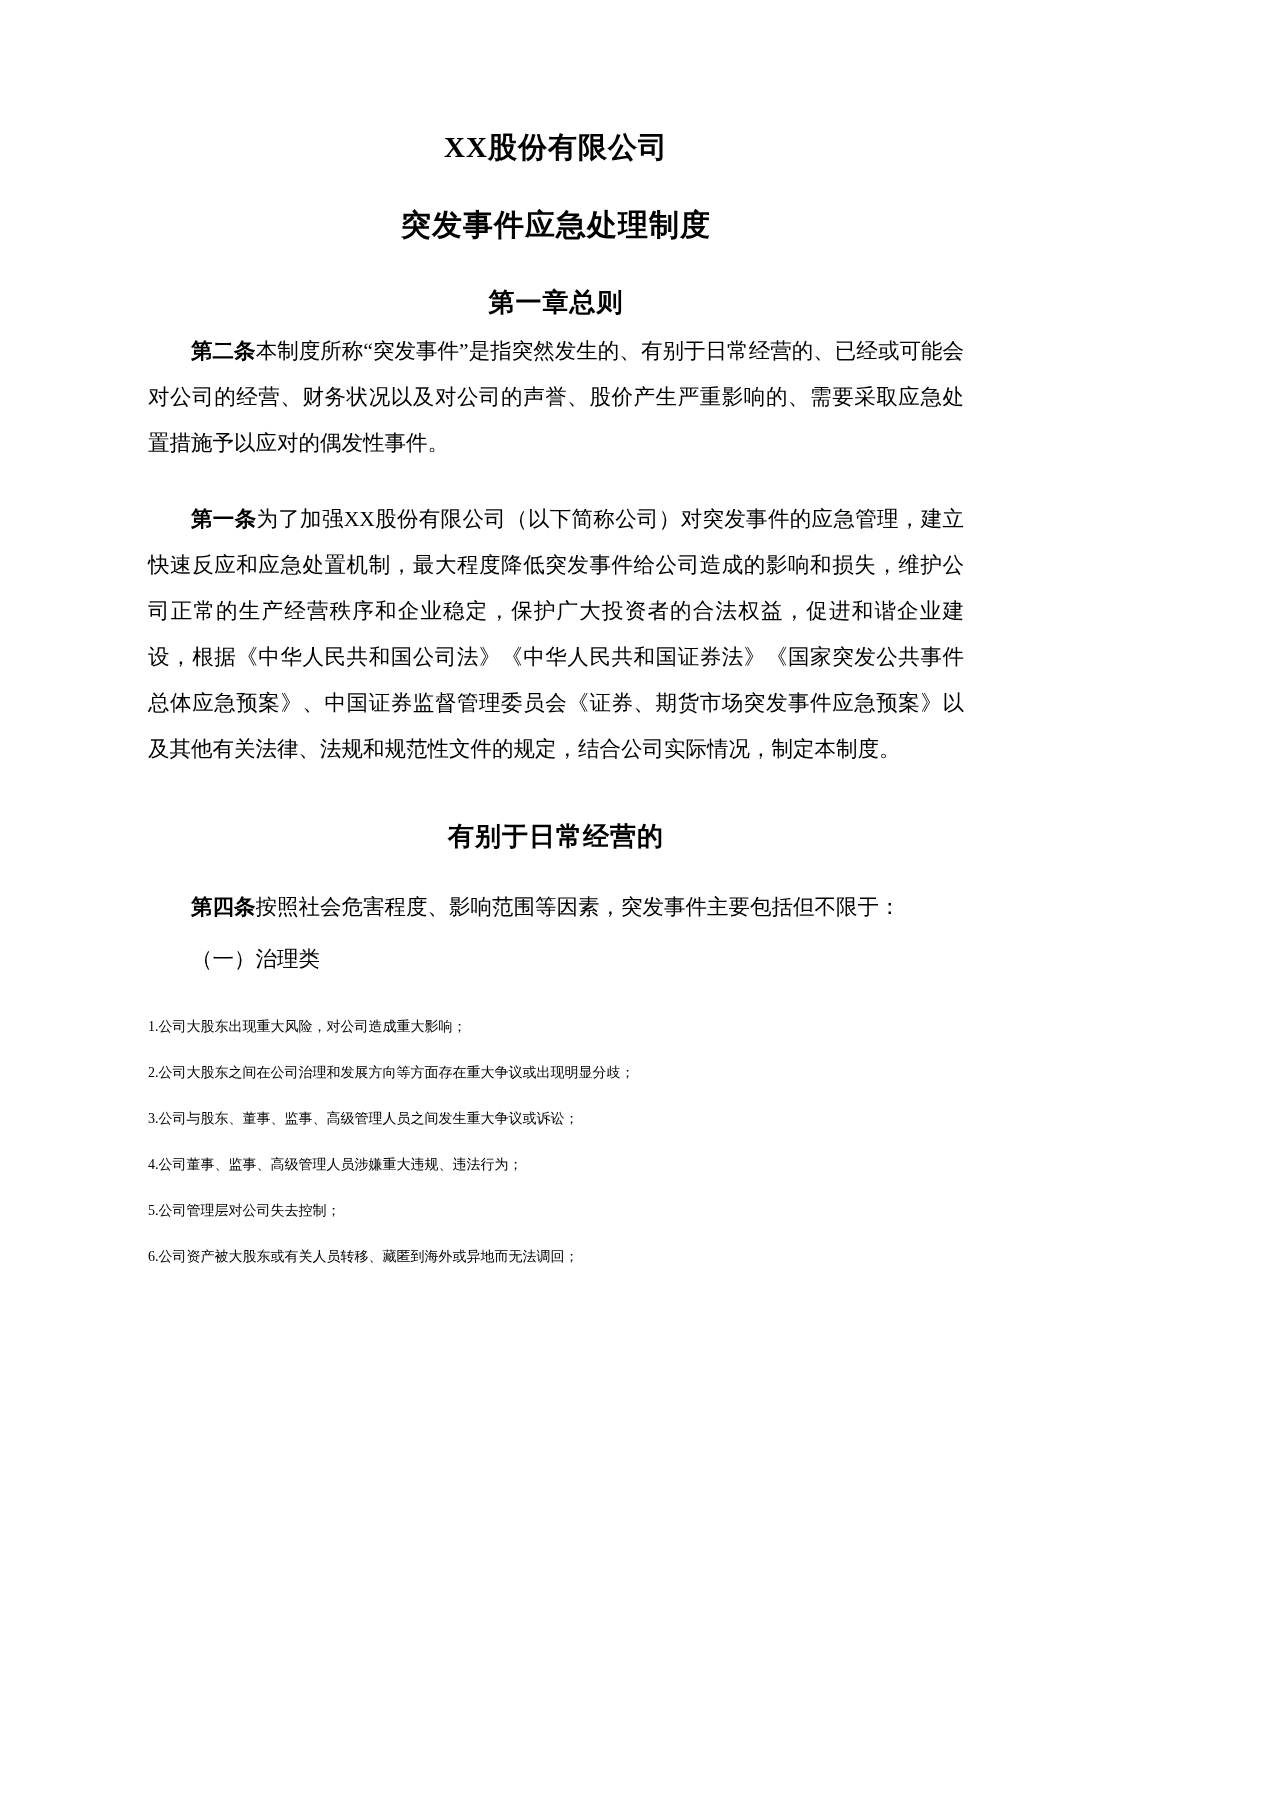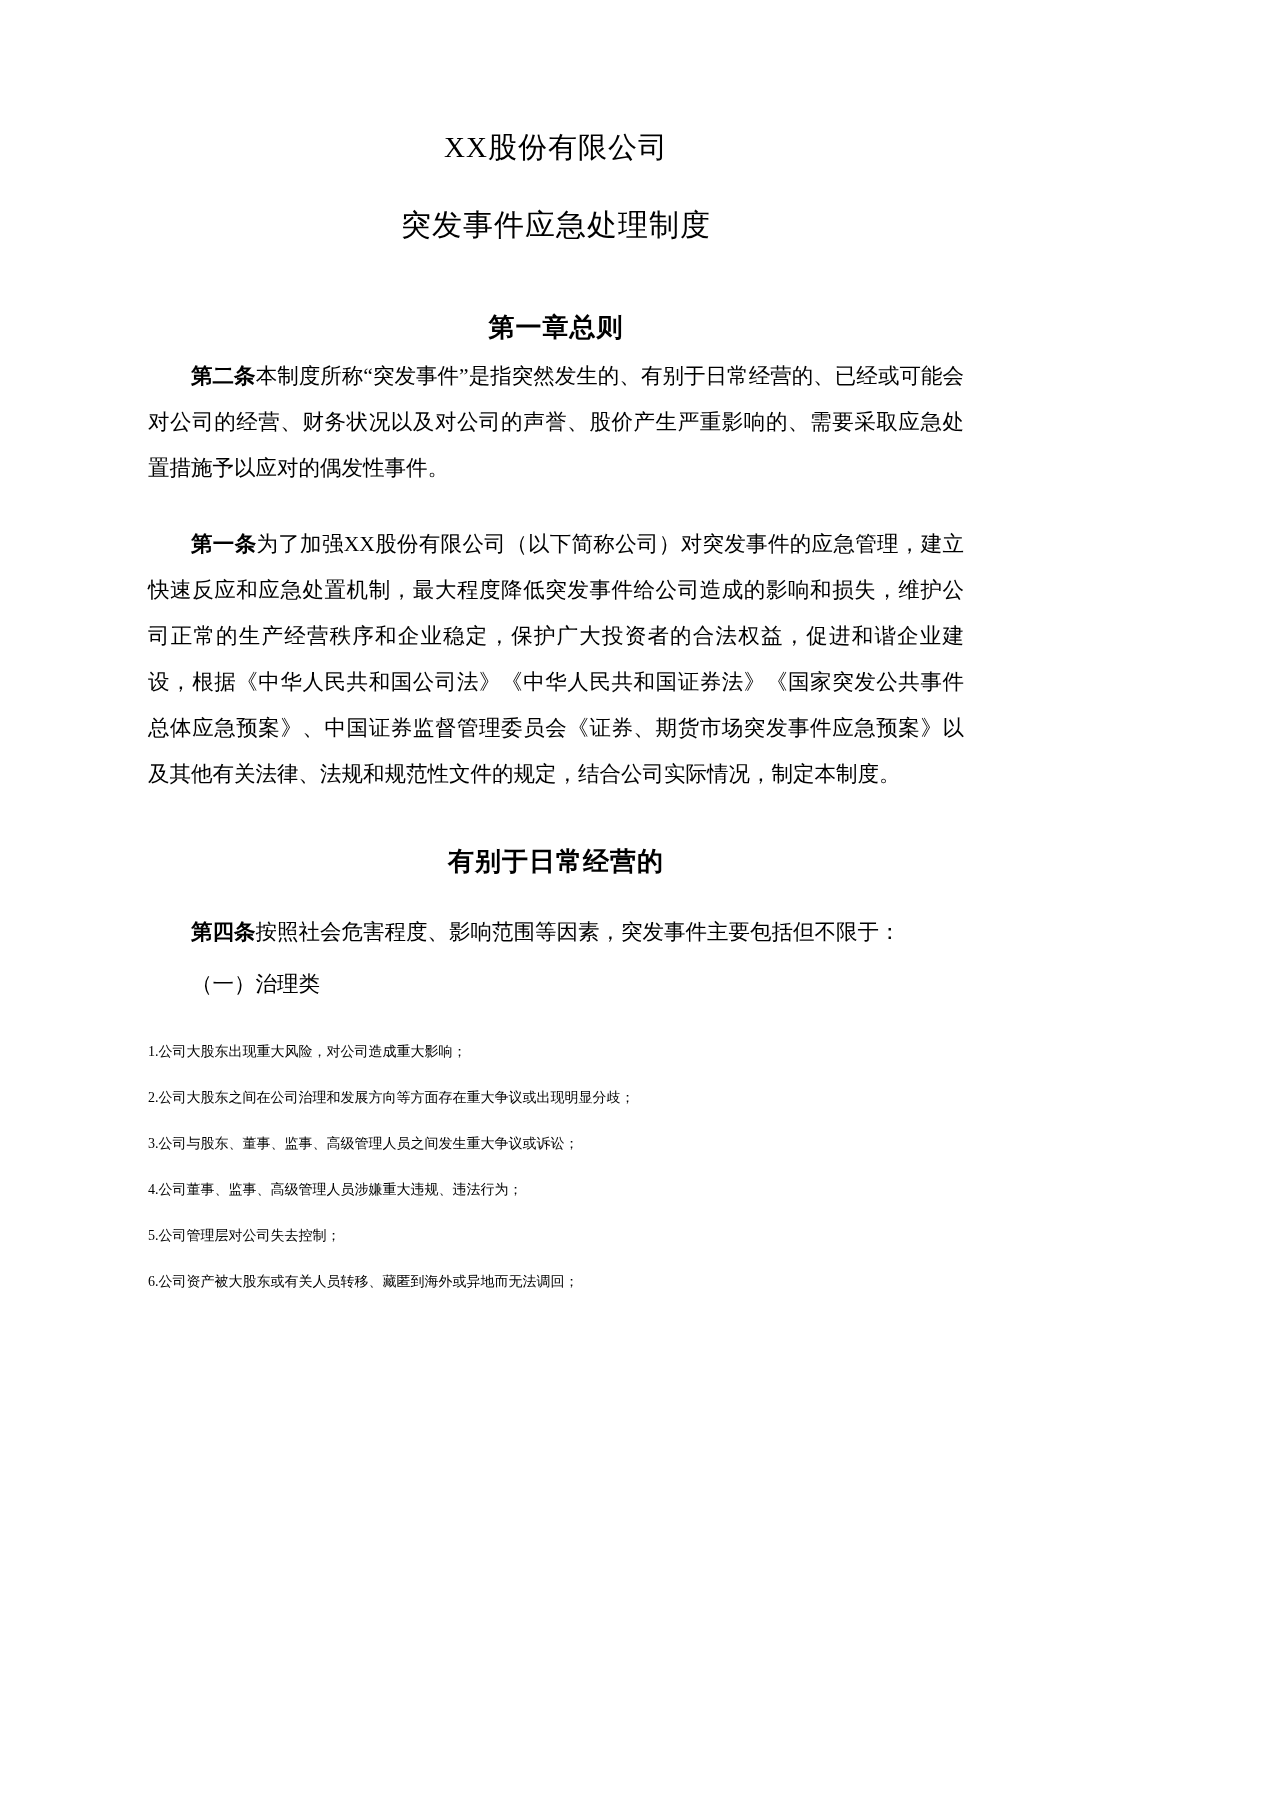--- a/index.html
+++ b/index.html
@@ -22,40 +22,40 @@
     overflow: hidden;
   }
   .content {
     position: absolute;
     left: 148px;
     top: 0;
     width: 816px;
   }
   .doc-title {
     text-align: center;
-    font-weight: normal;
+    font-weight: bold;
     font-size: 29px;
     letter-spacing: 1px;
     line-height: 1.0;
   }
   .title-line-1 {
     margin-top: 133px;
   }
   .title-line-2 {
     margin-top: 48px;
     font-size: 30px;
   }
   .chapter-heading {
     text-align: center;
     font-weight: bold;
     font-size: 26px;
     letter-spacing: 1px;
   }
   .chapter-1 {
-    margin-top: 70px;
+    margin-top: 45px;
   }
   .chapter-2 {
     margin-top: 47px;
   }
   .para {
     font-size: 21.5px;
     line-height: 46px;
     text-align: justify;
     text-justify: inter-ideograph;
     text-indent: 2em;

